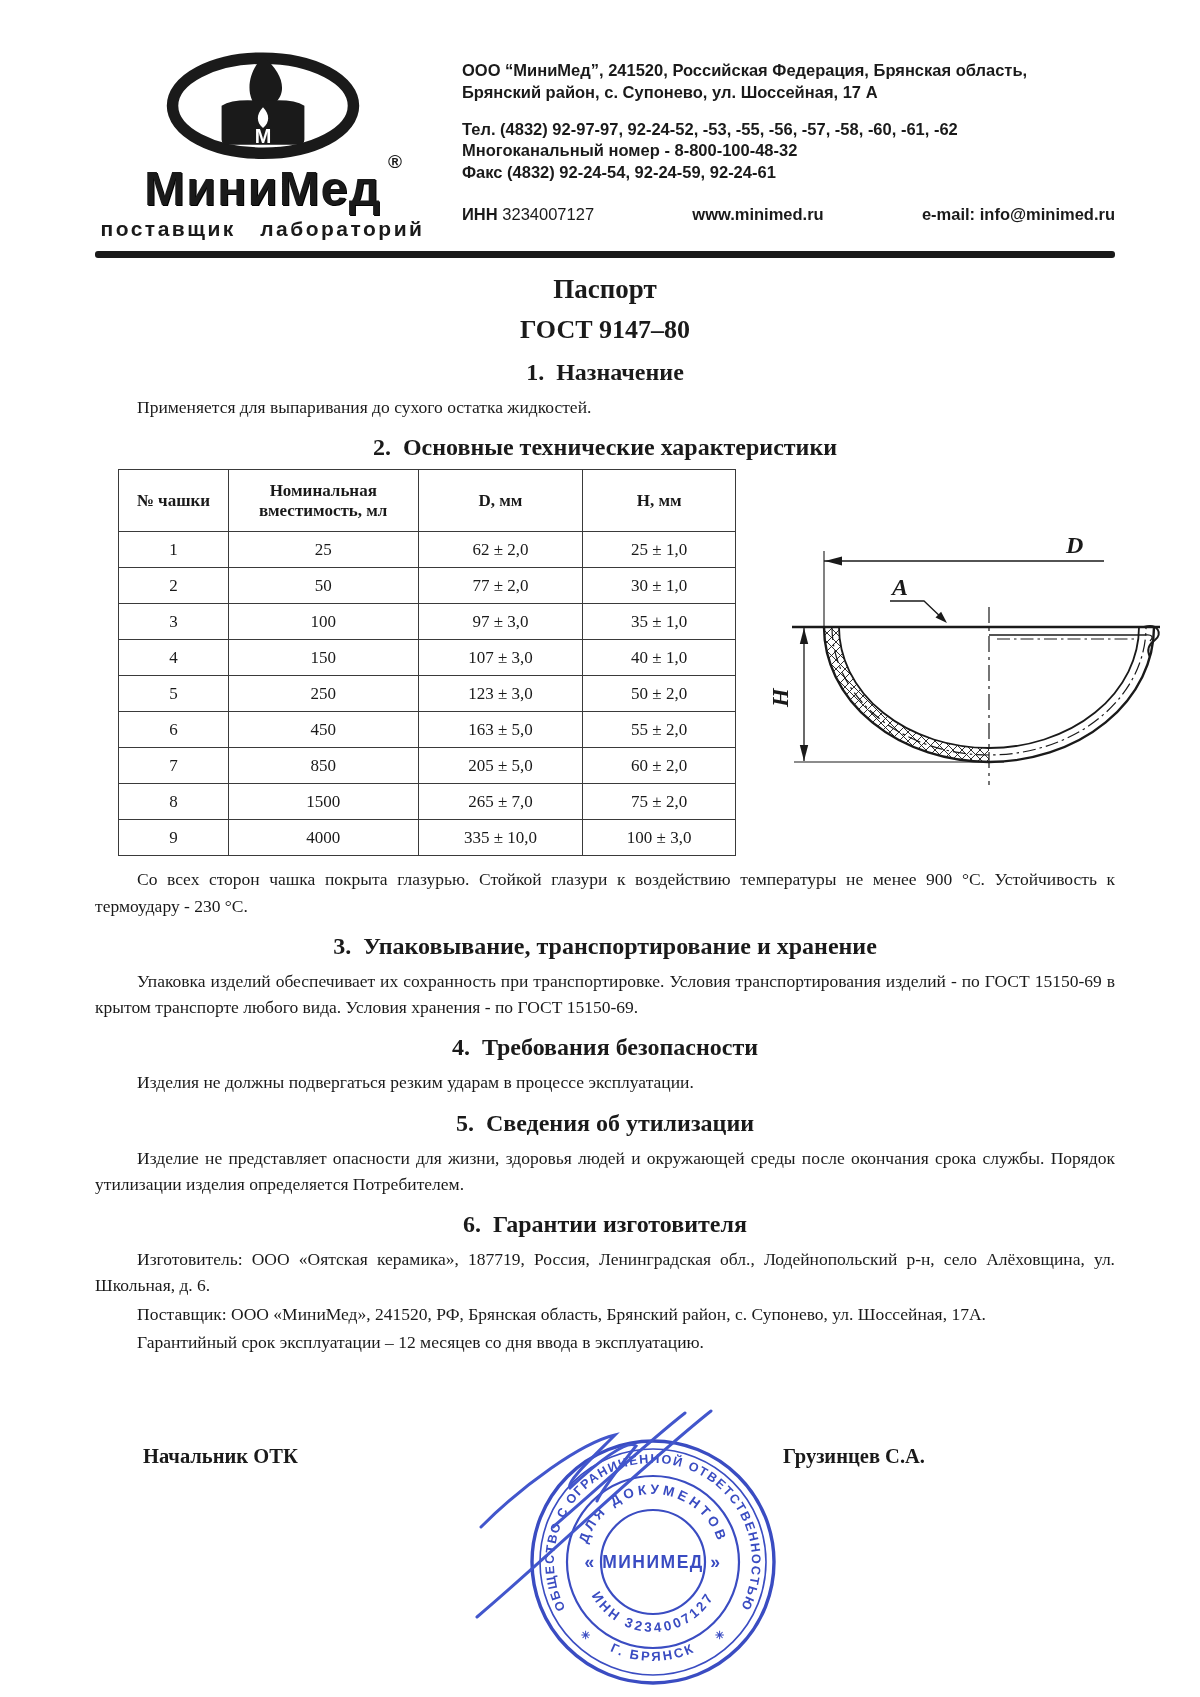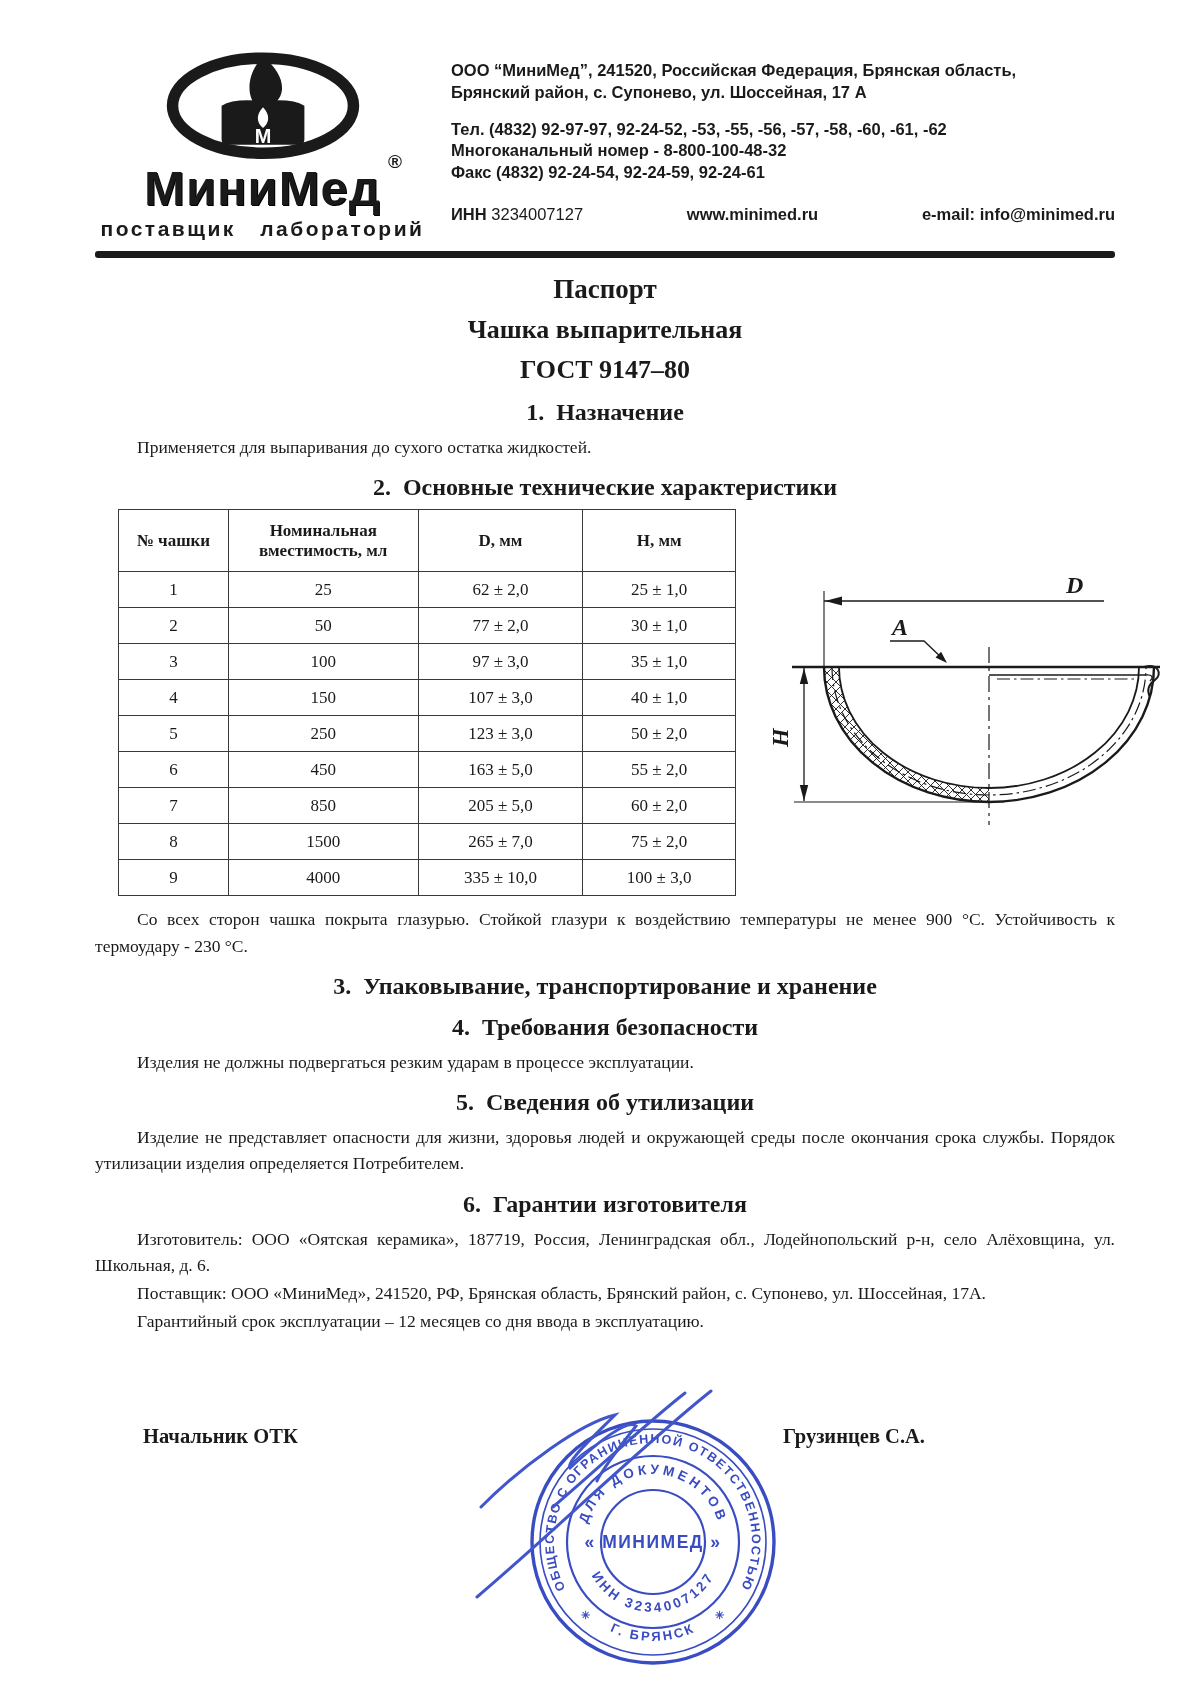--- a/index.html
+++ b/index.html
@@ -12,21 +12,21 @@
   .header { display:flex; align-items:flex-start; }
   .logo-block { width:335px; flex:0 0 335px; text-align:center; }
   .logo-brand { font-family:"Liberation Sans", sans-serif; font-weight:800;
                 font-size:49px; letter-spacing:1px; line-height:1;
                 margin-top:-4px; position:relative; display:inline-block;
                 text-shadow:1px 1px 0 #000; }
   .logo-reg { position:absolute; right:-22px; top:-12px; font-size:19px; font-weight:700; text-shadow:none; }
   .logo-tagline { font-family:"Liberation Sans", sans-serif; font-weight:700;
                   font-size:21px; letter-spacing:2.5px; word-spacing:16px; margin-top:4px; }
   .contact { font-family:"Liberation Sans", sans-serif; font-weight:700;
-             font-size:16.5px; line-height:1.32; margin-left:21px; flex:1 1 auto; padding-top:8px; }
+             font-size:16.5px; line-height:1.32; margin-left:32px; flex:1 1 auto; padding-top:8px; }
   .contact .grp { margin-bottom:15px; }
   .inn-row { display:flex; justify-content:space-between; margin-top:20px; }
   .inn-num { font-weight:400; }
   .rule { height:7px; background:#1a1a1a; border-radius:3px; margin:10px 0 16px 0; }
 
   
   .doc-type { text-align:center; font-size:27px; font-weight:700; margin:14px 0 10px; }
   .product-title, .gost-title { text-align:center; font-size:26px; font-weight:700; margin:10px 0; }
   .sec-h { text-align:center; font-size:24px; font-weight:700; margin:14px 0 8px; white-space:pre; }
   p.body { font-size:17.5px; line-height:1.5; text-align:justify; text-indent:42px; margin:2px 0; }
@@ -82,21 +82,20 @@
         <span><span>ИНН</span> <span class="inn-num">3234007127</span></span>
         <span>www.minimed.ru</span>
         <span><span>e-mail:</span> <span>info@minimed.ru</span></span>
       </div>
     </div>
   </div>
 
   <div class="rule"></div>
 
   <div class="doc-type">Паспорт</div>
-  <div class="product-title">Чашка выпарительная</div>
   <div class="gost-title">ГОСТ 9147–80</div>
 
   <div class="sec-h">1.  Назначение</div>
   <p class="body">Применяется для выпаривания до сухого остатка жидкостей.</p>
 
   <div class="sec-h">2.  Основные технические характеристики</div>
 
   <div class="spec-row">
     <table class="spec">
       <colgroup>
@@ -209,20 +208,21 @@
         <polygon points="40,121 35.8,137 44.2,137" fill="#1a1a1a"></polygon>
         <polygon points="40,254 35.8,238 44.2,238" fill="#1a1a1a"></polygon>
         <text transform="translate(24,200) rotate(-90)" font-family="Liberation Serif, serif" font-style="italic" font-weight="700" font-size="24" fill="#1a1a1a">H</text>
       </svg>
     </div>
   </div>
 
   <p class="body" style="margin-top:10px">Со всех сторон чашка покрыта глазурью. Стойкой глазури к воздействию температуры не менее 900 °С. Устойчивость к термоудару - 230 °С.</p>
 
   <div class="sec-h">3.  Упаковывание, транспортирование и хранение</div>
+  <p class="body">Упаковка изделий обеспечивает их сохранность при транспортировке. Условия транспортирования изделий - по ГОСТ 15150-69 в крытом транспорте любого вида. Условия хранения - по ГОСТ 15150-69.</p>
 
   <div class="sec-h">4.  Требования безопасности</div>
   <p class="body">Изделия не должны подвергаться резким ударам в процессе эксплуатации.</p>
 
   <div class="sec-h">5.  Сведения об утилизации</div>
   <p class="body">Изделие не представляет опасности для жизни, здоровья людей и окружающей среды после окончания срока службы. Порядок утилизации изделия определяется Потребителем.</p>
 
   <div class="sec-h">6.  Гарантии изготовителя</div>
   <p class="body">Изготовитель: ООО «Оятская керамика», 187719, Россия, Ленинградская обл., Лодейнопольский р-н, село Алёховщина, ул. Школьная, д. 6.</p>
   <p class="body">Поставщик: ООО «МиниМед», 241520, РФ, Брянская область, Брянский район, с. Супонево, ул. Шоссейная, 17А.</p>

